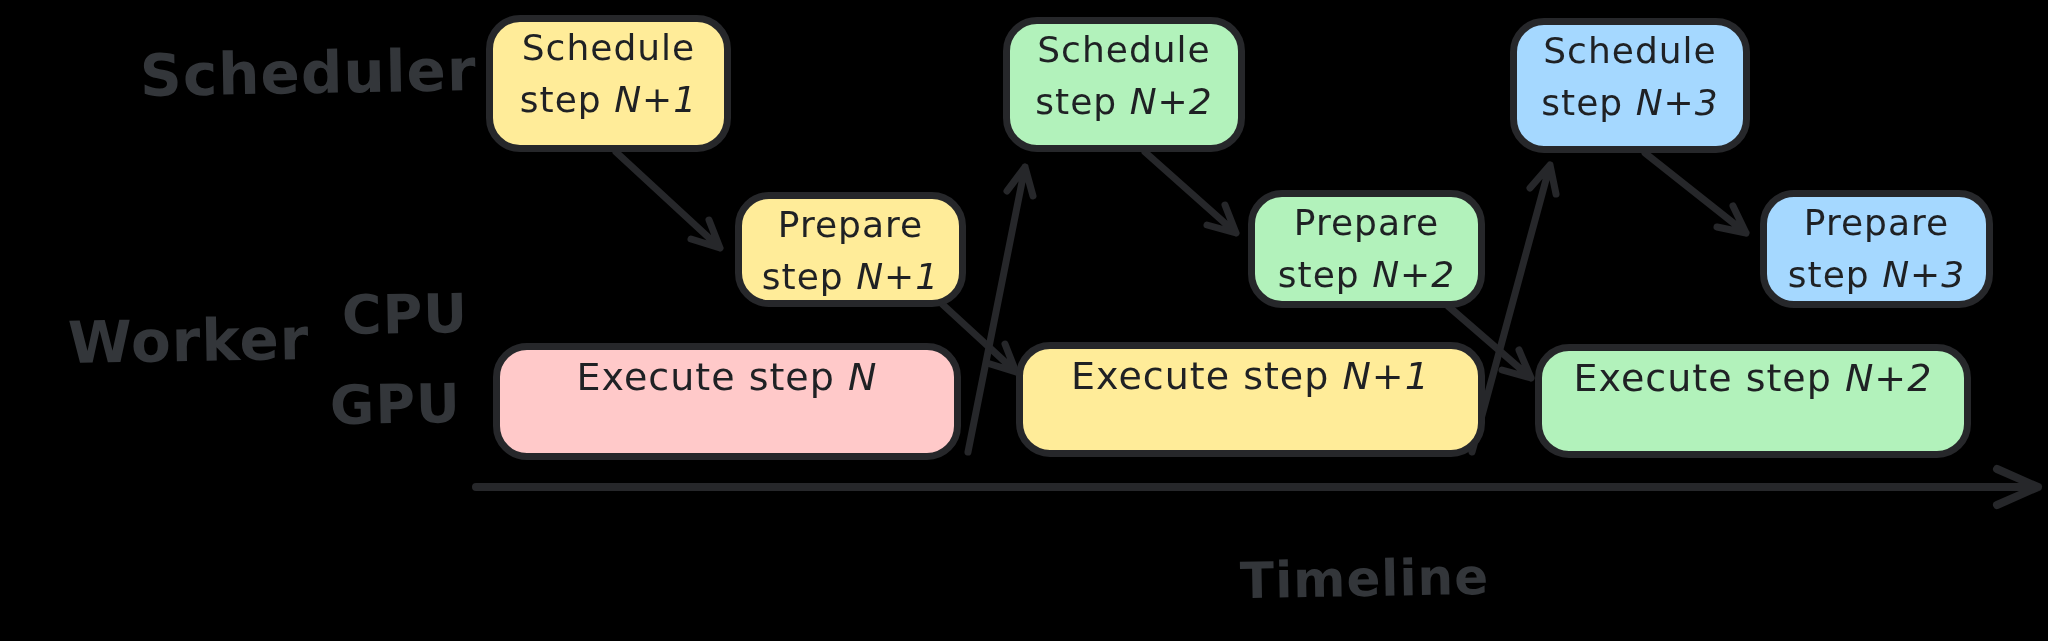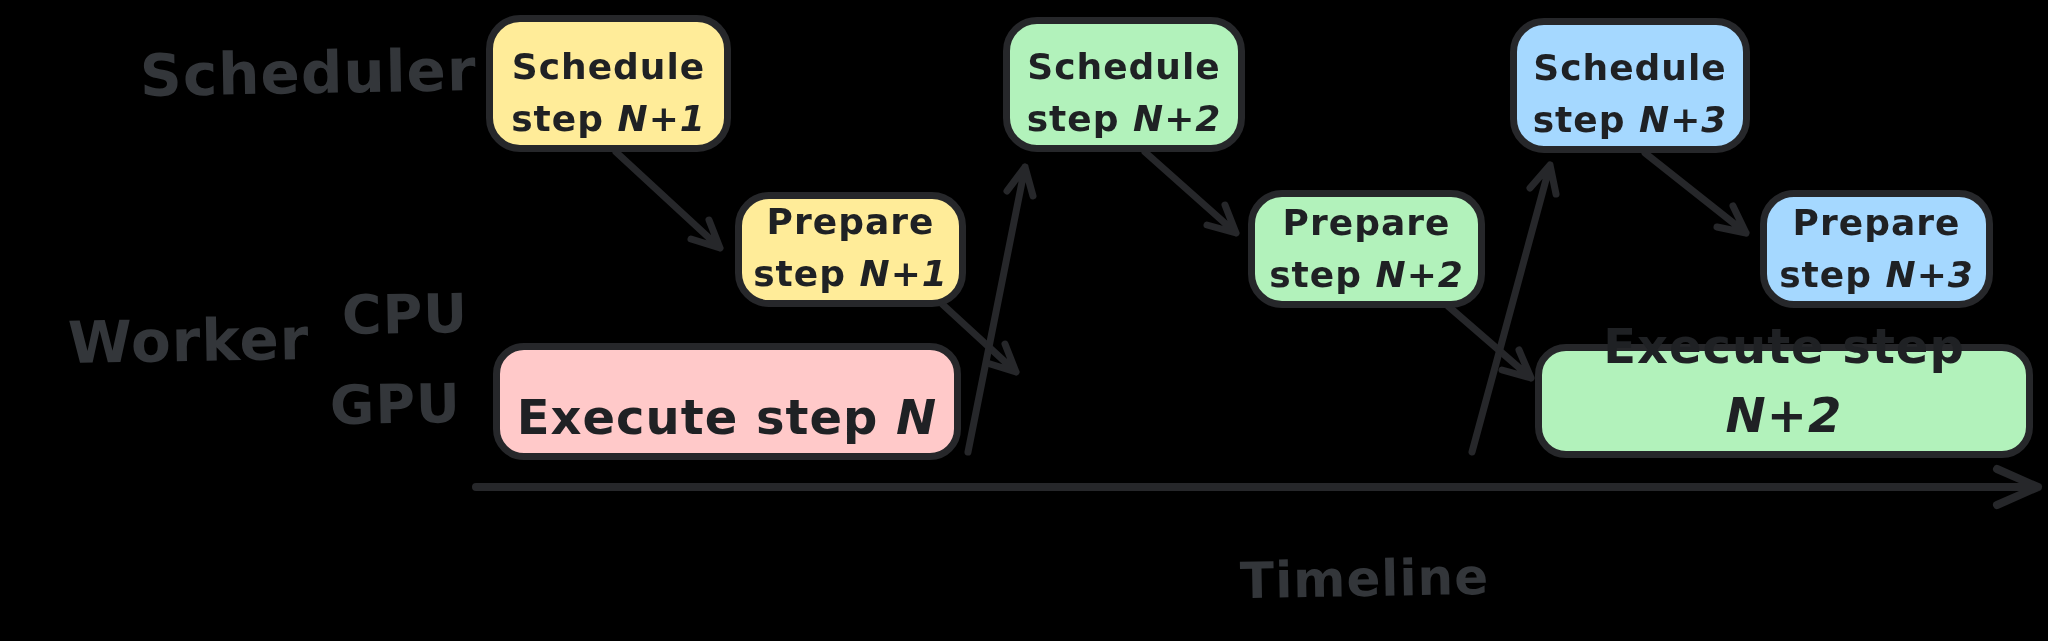--- a/index.html
+++ b/index.html
@@ -14,25 +14,25 @@
     margin-left:48px;
   }
   .rowlabel{
     position:absolute; color:var(--labelgray); font-weight:bold;
     letter-spacing:1px; line-height:1; white-space:nowrap;
     transform:rotate(-1deg);
   }
   .box{
     position:absolute; box-sizing:border-box;
     border:7px solid var(--stroke); border-radius:34px;
-    display:flex; align-items:flex-end; justify-content:center;
+    display:flex; align-items:flex-start; justify-content:center;
     text-align:center; color:var(--boxtext);
-    font-size:36px; line-height:1.45; letter-spacing:1px;font-weight:bold;
+    font-size:36px; line-height:1.45; letter-spacing:1px;
   }
-  .box.single{font-size:48px;border-radius:31px;}
+  .box.single{font-size:38px;}
   .box i{font-style:italic;}
   .yellow{background:var(--yellow);}
   .green{background:var(--green);}
   .blue{background:var(--blue);}
   .pink{background:var(--pink);}
   svg#overlay{position:absolute; left:0; top:0; width:2048px; height:641px;}
   .arrow{stroke:var(--stroke); stroke-width:7; fill:none; stroke-linecap:round; stroke-linejoin:round;}
   .axis{stroke-width:8;}
 </style>
 </head>
@@ -100,34 +100,39 @@
     </div>
   </div>
 
   <div class="box green" style="left:1200px;top:190px;width:237px;height:118px">
     <div>
       <span>Prepare</span><br>
       <span>step</span> <i>N+2</i>
     </div>
   </div>
 
+  <div class="box yellow single" style="left:968px;top:342px;width:469px;height:115px">
+    <div>
+      <span>Execute step</span> <i>N+1</i>
+    </div>
+  </div>
 
   <div class="box blue" style="left:1462px;top:18px;width:240px;height:135px">
     <div>
       <span>Schedule</span><br>
       <span>step</span> <i>N+3</i>
     </div>
   </div>
 
   <div class="box blue" style="left:1712px;top:190px;width:233px;height:118px">
     <div>
       <span>Prepare</span><br>
       <span>step</span> <i>N+3</i>
     </div>
   </div>
 
-  <div class="box green single" style="left:1487px;top:344px;width:498px;height:114px">
+  <div class="box green single" style="left:1487px;top:344px;width:436px;height:114px">
     <div>
       <span>Execute step</span> <i>N+2</i>
     </div>
   </div>
 
 </div>
 
 </body></html>

